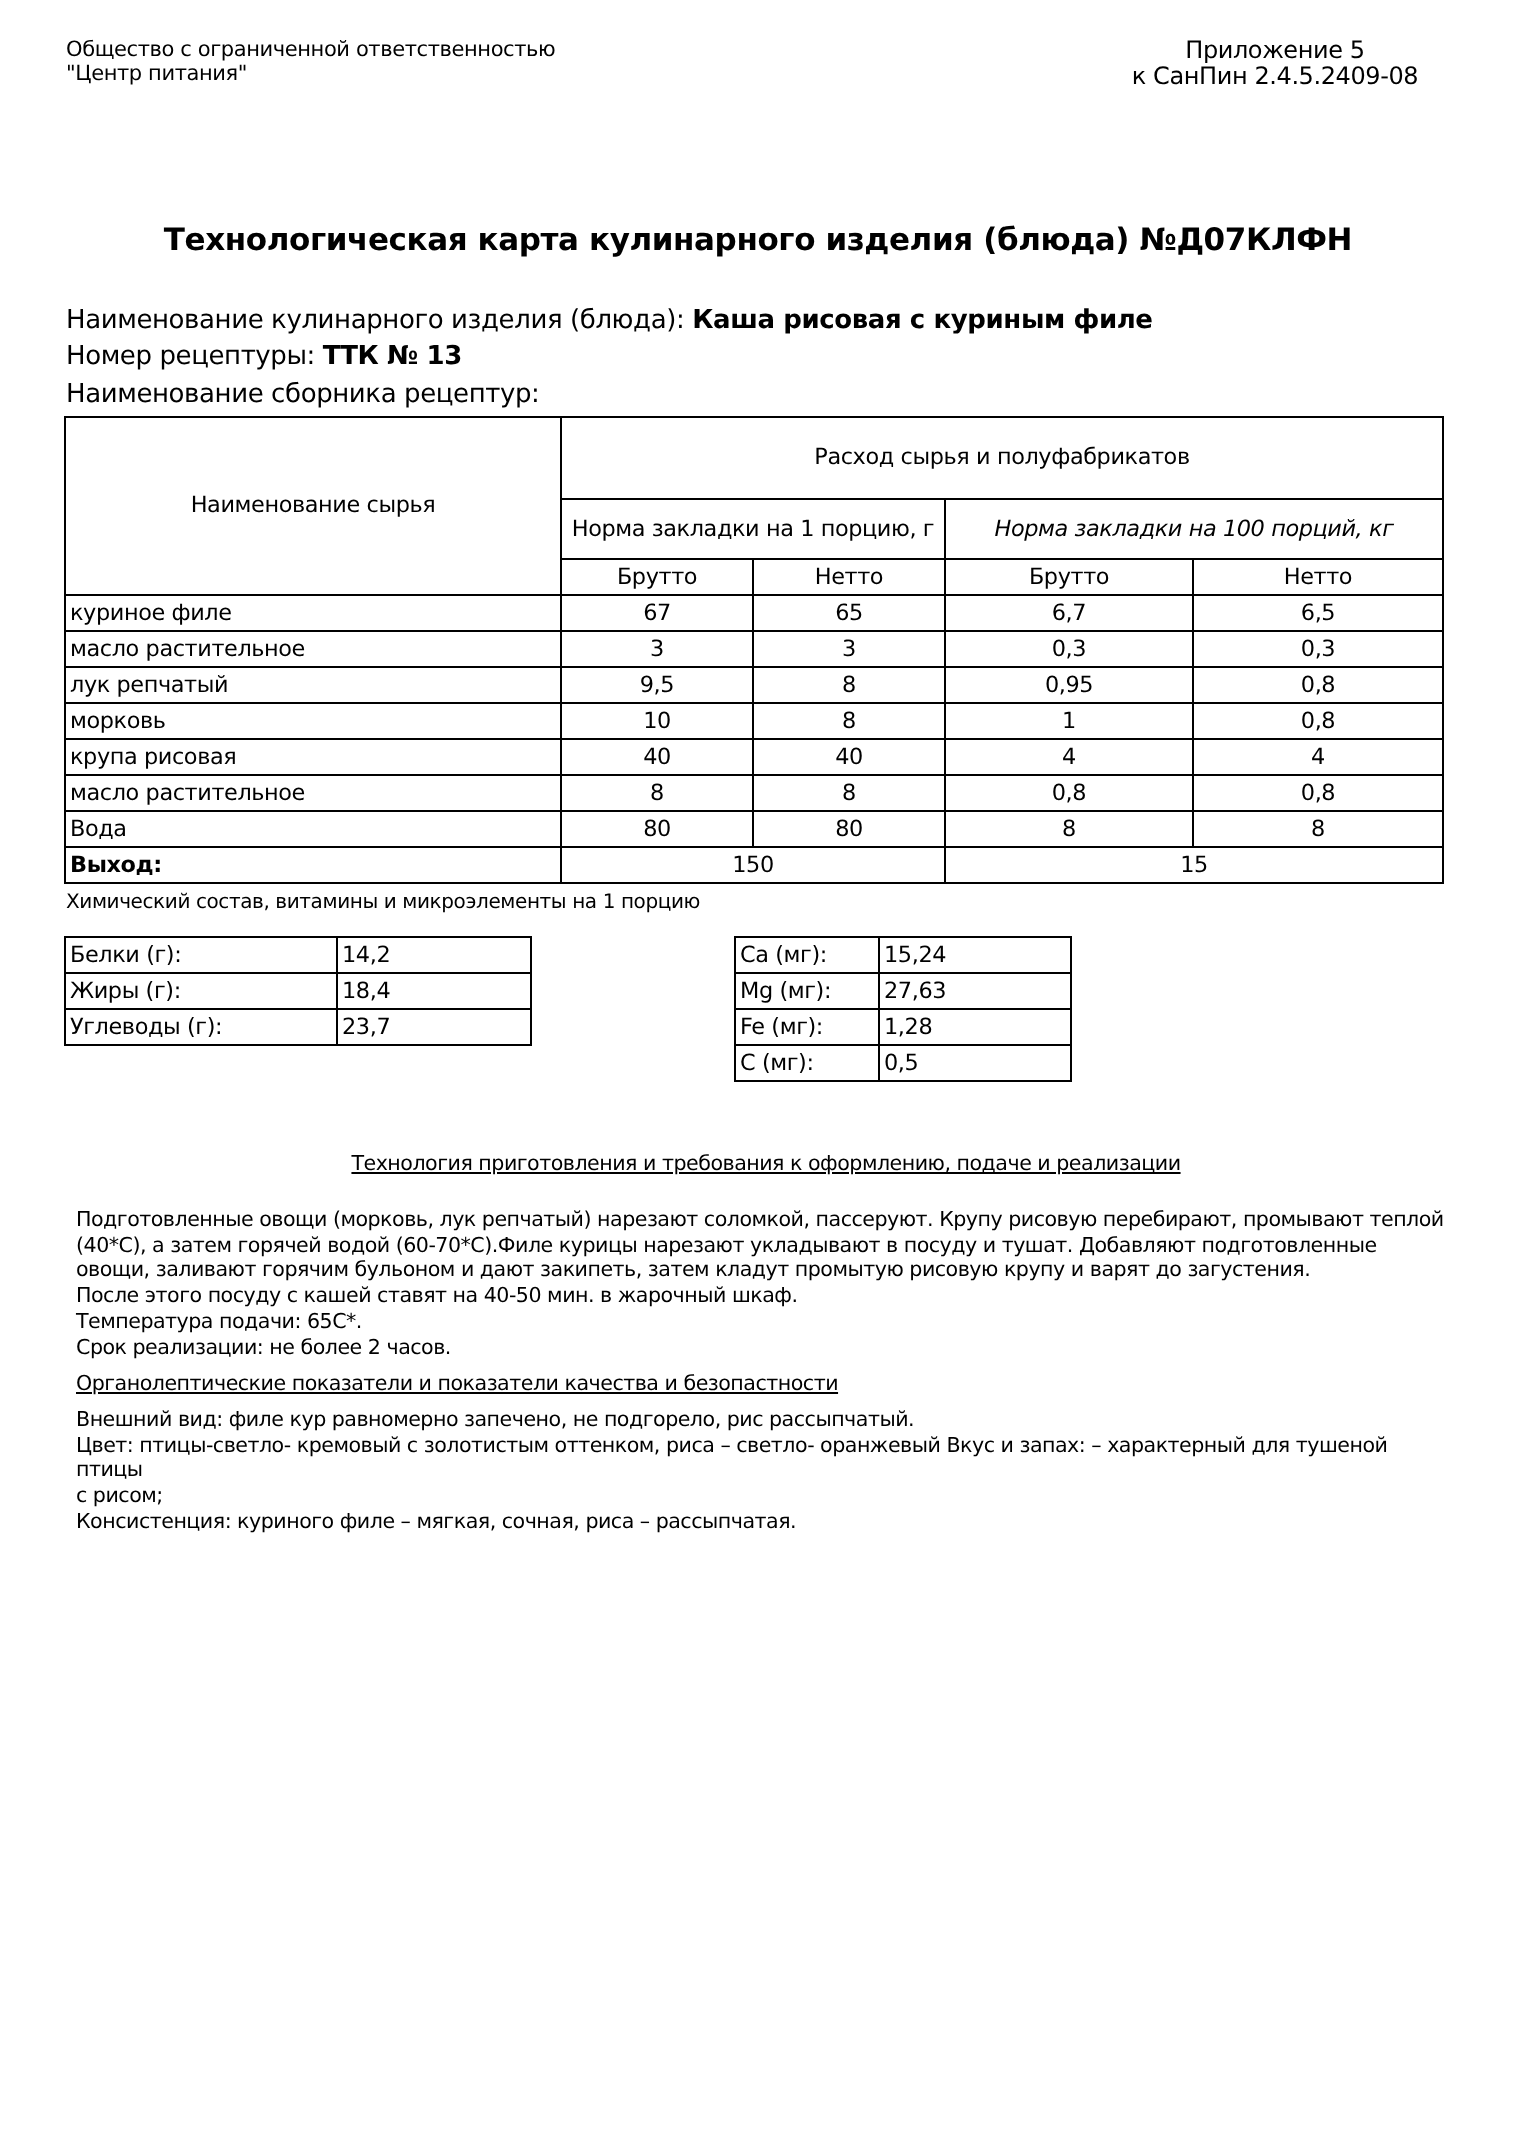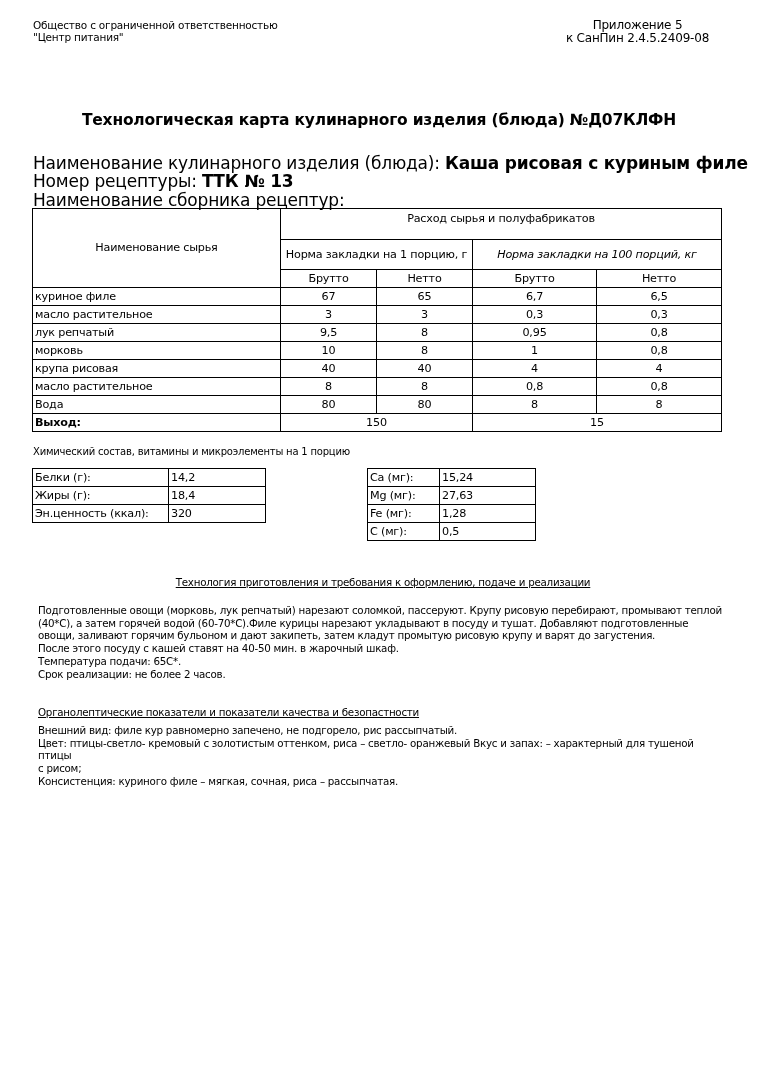--- a/index.html
+++ b/index.html
@@ -3,21 +3,21 @@
 <meta charset="utf-8">
 <style>
   html, body { margin:0; padding:0; background:#fff; }
   body { width:758px; height:1071px; position:relative; font-family:"DejaVu Sans", sans-serif; color:#000; overflow:hidden; }
   .abs { position:absolute; }
   .small { font-size:10.5px; line-height:12px; letter-spacing:-0.2px; }
   .org { left:33px; top:19px; }
   .app { left:560px; top:19px; width:155px; text-align:right; }
   .app div { text-align:center; }
   .title { left:0; top:111px; width:758px; text-align:center; font-weight:bold; font-size:15.5px; letter-spacing:-0.2px; }
-  .meta { left:33px; font-size:17px; letter-spacing:-0.2px; }
+  .meta { left:33px; font-size:13px; letter-spacing:-0.2px; }
   .meta b { font-weight:bold; }
   table { border-collapse:collapse; font-size:11.2px; letter-spacing:-0.2px; }
   td { border:1px solid #000; padding:0 2px; height:17px; line-height:16px; }
   .main { left:32px; top:208px; width:689px; table-layout:fixed; }
   .c { text-align:center; }
   .r { text-align:left; }
   .chem-title { left:33px; top:446px; font-weight:normal; font-size:10px; letter-spacing:-0.2px; }
   .chem1 { left:32px; top:468px; width:233px; table-layout:fixed; }
   .chem2 { left:337px; top:468px; width:168px; table-layout:fixed;margin-left:30px; }
   .sec { left:38px; width:690px; font-size:10.3px; line-height:12.8px; letter-spacing:-0.25px; }
@@ -49,21 +49,21 @@
   <colgroup>
     <col style="width:248px">
       <col style="width:96px">
       <col style="width:96px">
       <col style="width:124px">
       <col style="width:125px">
   </colgroup>
   <tbody>
       <tr>
     <td rowspan="3" class="c">Наименование сырья</td>
-    <td colspan="4" class="c" style="height:28px;vertical-align:top;padding-top:2px;">Расход сырья и полуфабрикатов</td>
+    <td colspan="4" class="c" style="height:28px;vertical-align:top;padding-top:12px;">Расход сырья и полуфабрикатов</td>
   </tr>
   <tr>
     <td colspan="2" class="c" style="height:29px;">Норма закладки на 1 порцию, г</td>
     <td colspan="2" class="c" style="height:29px;font-style:italic;">Норма закладки на 100 порций, кг</td>
   </tr>
   <tr>
     <td class="c">Брутто</td>
     <td class="c">Нетто</td>
     <td class="c">Брутто</td>
     <td class="c">Нетто</td>
@@ -135,22 +135,22 @@
   <tbody>
       <tr>
         <td>Белки (г):</td>
         <td class="r">14,2</td>
       </tr>
   <tr>
         <td>Жиры (г):</td>
         <td class="r">18,4</td>
       </tr>
   <tr>
-        <td>Эн.ценность (ккал):</td>
-        <td class="r">320</td>
+        <td>Углеводы (г):</td>
+        <td class="r">23,7</td>
       </tr>
 </tbody>
   </table>
 
 <table class="abs chem2">
   <colgroup>
       <col style="width:72px">
       <col style="width:96px">
     </colgroup>
   <tbody>
@@ -177,18 +177,18 @@
   <div class="u" style="margin-bottom:15px;text-align:center;">Технология приготовления и требования к оформлению, подаче и реализации</div>
   <div>Подготовленные овощи (морковь, лук репчатый) нарезают соломкой, пассеруют. Крупу рисовую  перебирают, промывают теплой</div>
   <div>(40*С), а затем горячей водой (60-70*С).Филе курицы нарезают  укладывают в посуду и тушат. Добавляют подготовленные</div>
   <div>овощи, заливают горячим бульоном и дают закипеть, затем кладут промытую рисовую крупу и варят до загустения.</div>
   <div>После этого посуду с кашей ставят на 40-50 мин. в жарочный шкаф.</div>
   <div>Температура  подачи: 65С*.</div>
   <div>Срок реализации: не более  2 часов.</div>
 </div>
 
 <div class="abs sec" style="top:686px;">
-  <div class="u" style="margin-bottom:5px;margin-top:20px;">Органолептические показатели и показатели качества и безопастности</div>
+  <div class="u" style="margin-bottom:5px;">Органолептические показатели и показатели качества и безопастности</div>
   <div>Внешний вид: филе кур равномерно запечено, не подгорело, рис рассыпчатый.</div>
   <div>Цвет: птицы-светло- кремовый с золотистым оттенком, риса – светло- оранжевый  Вкус и запах: – характерный для тушеной птицы</div>
   <div>с рисом;</div>
   <div>Консистенция: куриного филе – мягкая, сочная, риса – рассыпчатая.</div>
 </div>
 
 </body></html>

